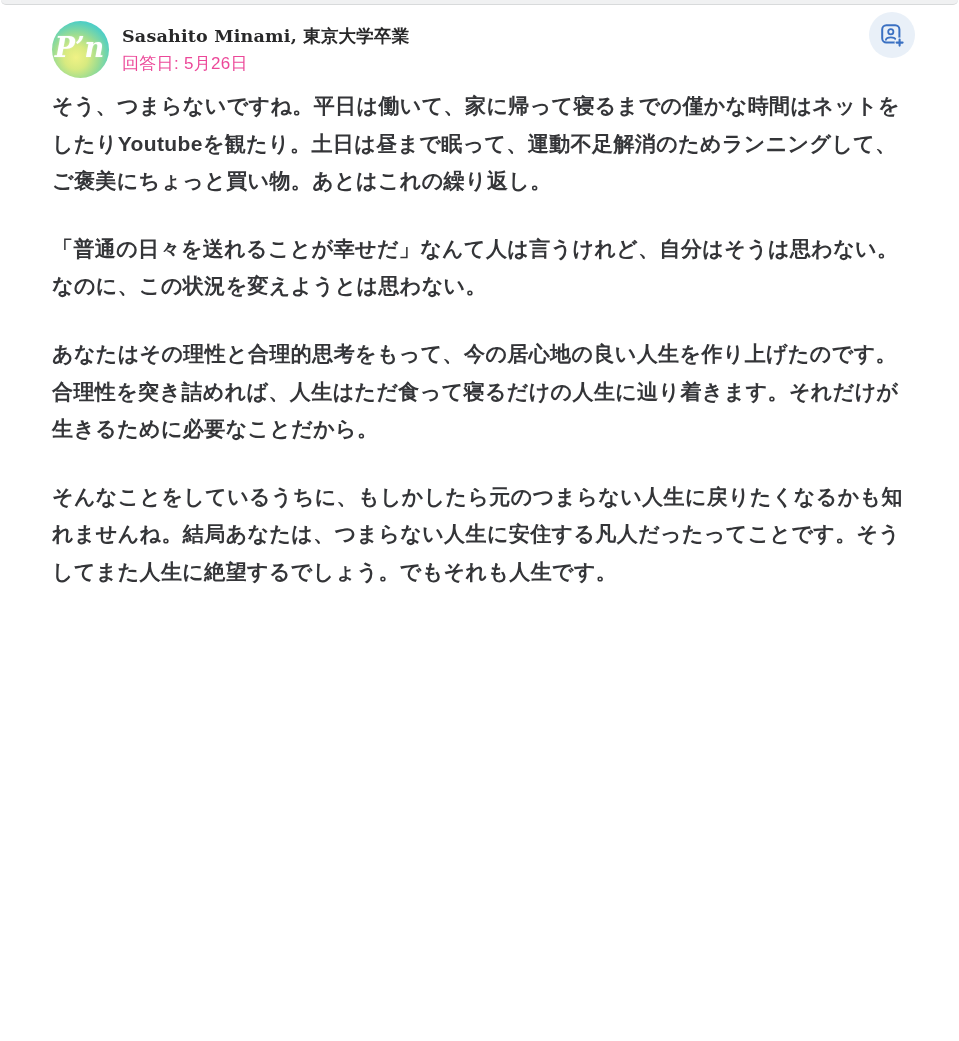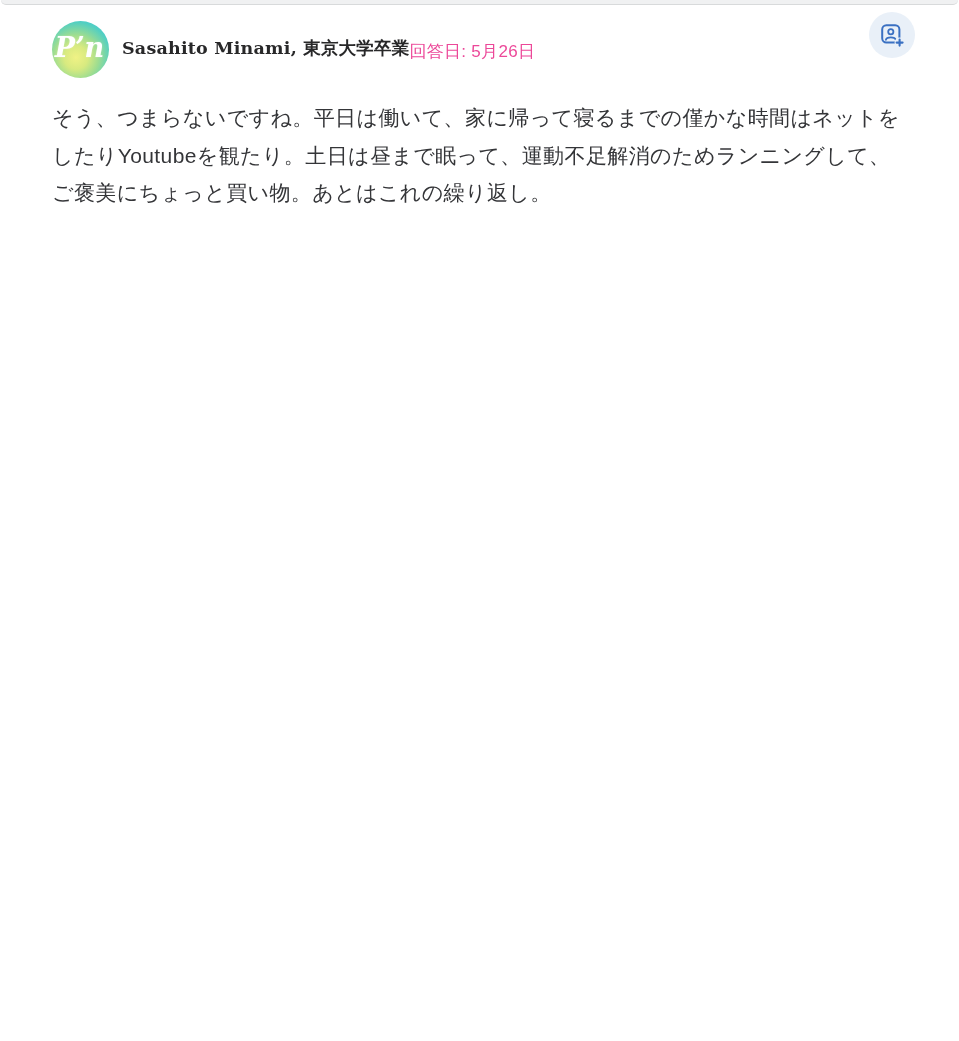--- a/index.html
+++ b/index.html
@@ -41,21 +41,21 @@
   .avatar-glyph {
     color: #ffffff;
     font-family: "DejaVu Serif", "Liberation Serif", serif;
     font-style: italic;
     font-weight: bold;
     font-size: 27px;
     line-height: 1;
     transform: translate(-1px, -2px);
     text-shadow: 0 0 2px rgba(255,255,255,0.35);
   }
-  .author-block { display: flex; flex-direction: row; }
+  .author-block { display: flex; flex-direction: column; }
   .author-name {
     font-family: "DejaVu Serif", "Liberation Serif", serif;
     font-weight: 600;
     font-size: 17.5px;
     color: #282829;
     letter-spacing: 0.2px;
     cursor: pointer;
   }
   .answer-date {
     margin-top: 4px;
@@ -67,21 +67,21 @@
   .follow-btn {
     position: absolute;
     top: 7px; right: 44px;
     width: 46px; height: 46px;
     border-radius: 50%;
     border: none;
     background: #e9f0f8;
     display: flex; align-items: center; justify-content: center;
     cursor: pointer;
   }
-  .answer-body { margin-top: 21px; }
+  .answer-body { margin-top: 9px; font-weight: bold; }
   .answer-body p {
     font-size: 21px;
     line-height: 37.6px;
     letter-spacing: 0.4px;
     color: #343538;
     margin-bottom: 30px;
     text-align: left;
   }
 </style>
 </head>
@@ -108,15 +108,18 @@
         <circle cx="12.8" cy="10.8" r="2.6" stroke="#3a70c2" stroke-width="1.8" fill="none"></circle>
         <path d="M7.9 18.8 C8.6 15.5 17 15.5 17.7 18.8" stroke="#3a70c2" stroke-width="1.8" fill="none" stroke-linecap="round"></path>
         <circle cx="21.6" cy="21.6" r="5" fill="#e9f0f8"></circle>
         <path d="M21.6 18.6 V24.6 M18.6 21.6 H24.6" stroke="#3a70c2" stroke-width="2.1" stroke-linecap="round"></path>
       </svg>
     </span>
   </button>
 
   <div class="answer-body">
     <p>そう、つまらないですね。平日は働いて、家に帰って寝るまでの僅かな時間はネットをしたりYoutubeを観たり。土日は昼まで眠って、運動不足解消のためランニングして、ご褒美にちょっと買い物。あとはこれの繰り返し。</p>
+    <p>「普通の日々を送れることが幸せだ」なんて人は言うけれど、自分はそうは思わない。なのに、この状況を変えようとは思わない。</p>
+    <p>あなたはその理性と合理的思考をもって、今の居心地の良い人生を作り上げたのです。合理性を突き詰めれば、人生はただ食って寝るだけの人生に辿り着きます。それだけが生きるために必要なことだから。</p>
+    <p>そんなことをしているうちに、もしかしたら元のつまらない人生に戻りたくなるかも知れませんね。結局あなたは、つまらない人生に安住する凡人だったってことです。そうしてまた人生に絶望するでしょう。でもそれも人生です。</p>
   </div>
 
 </div>
 
 </body></html>

